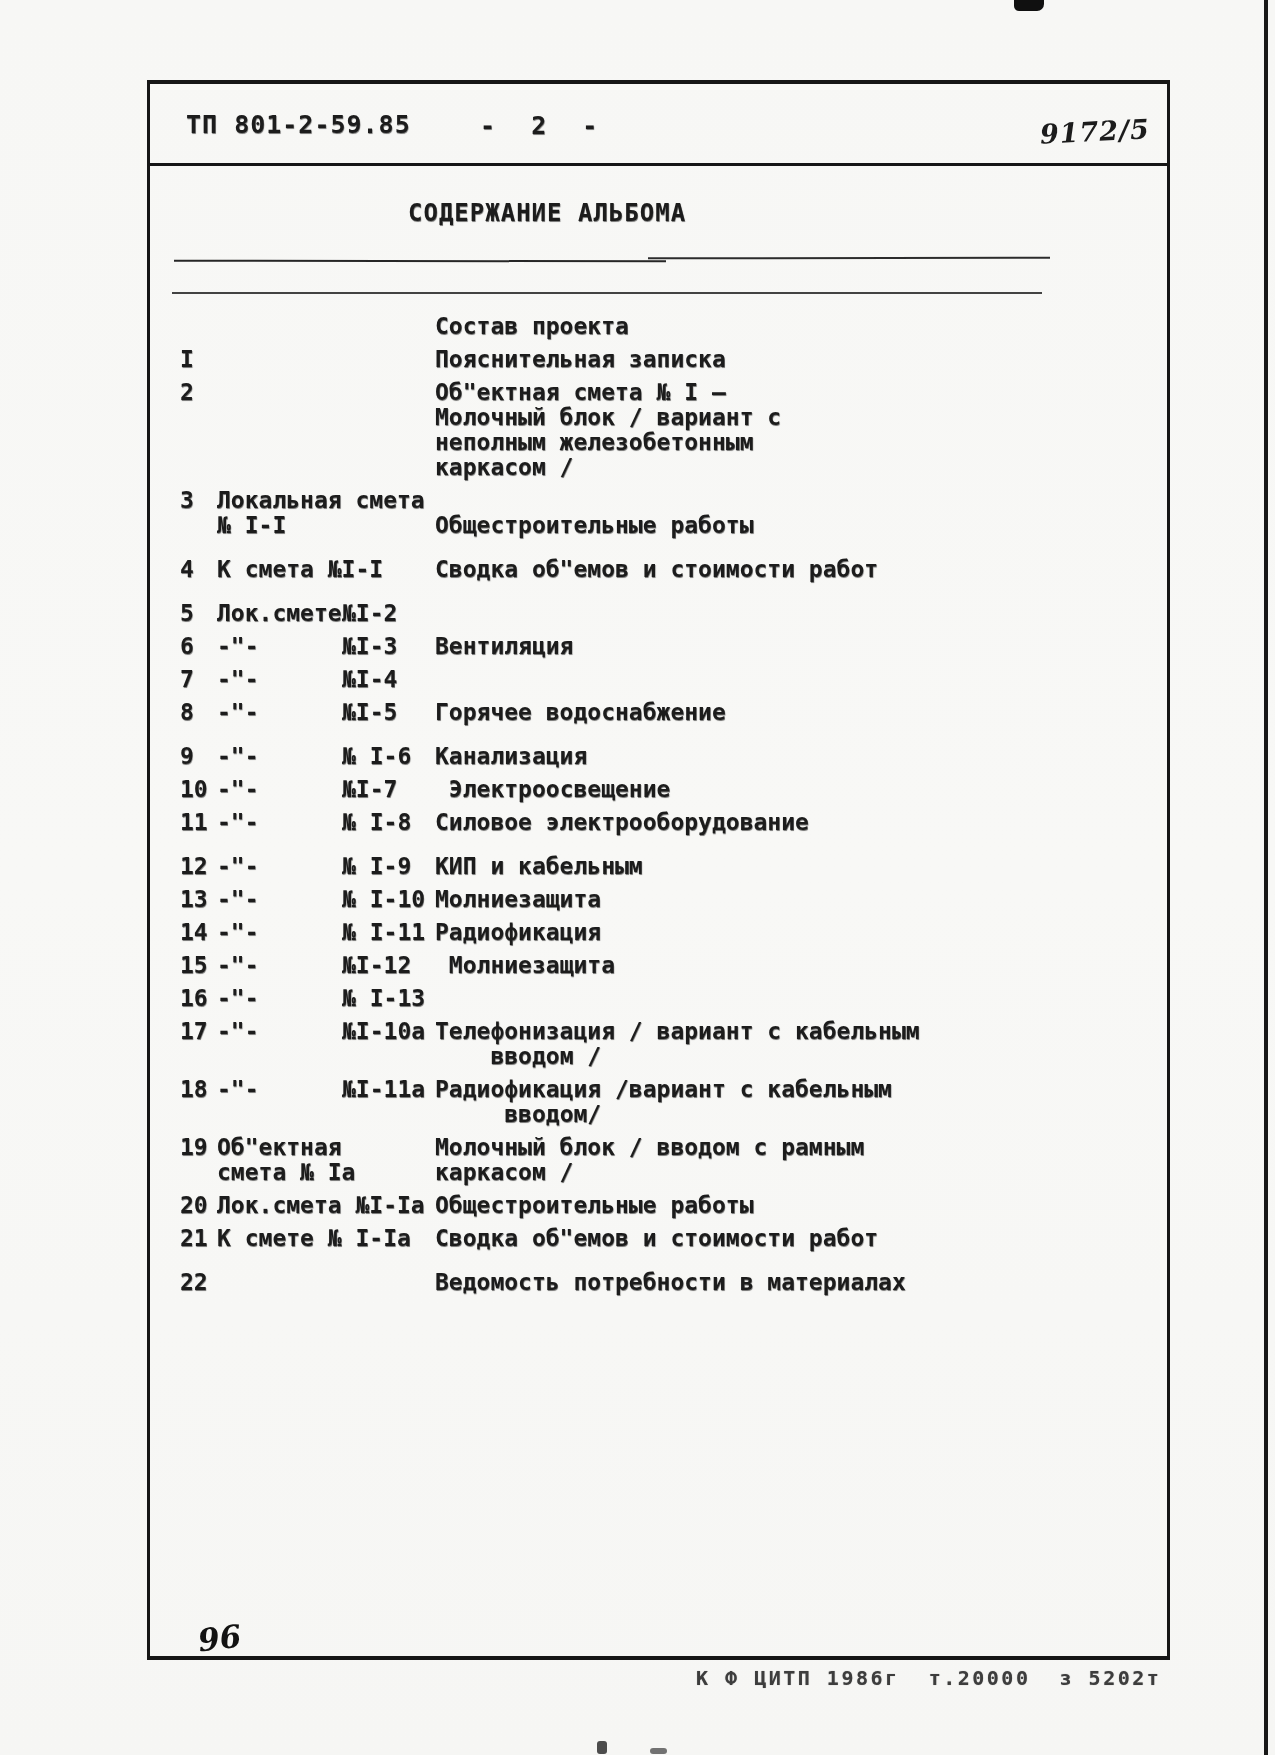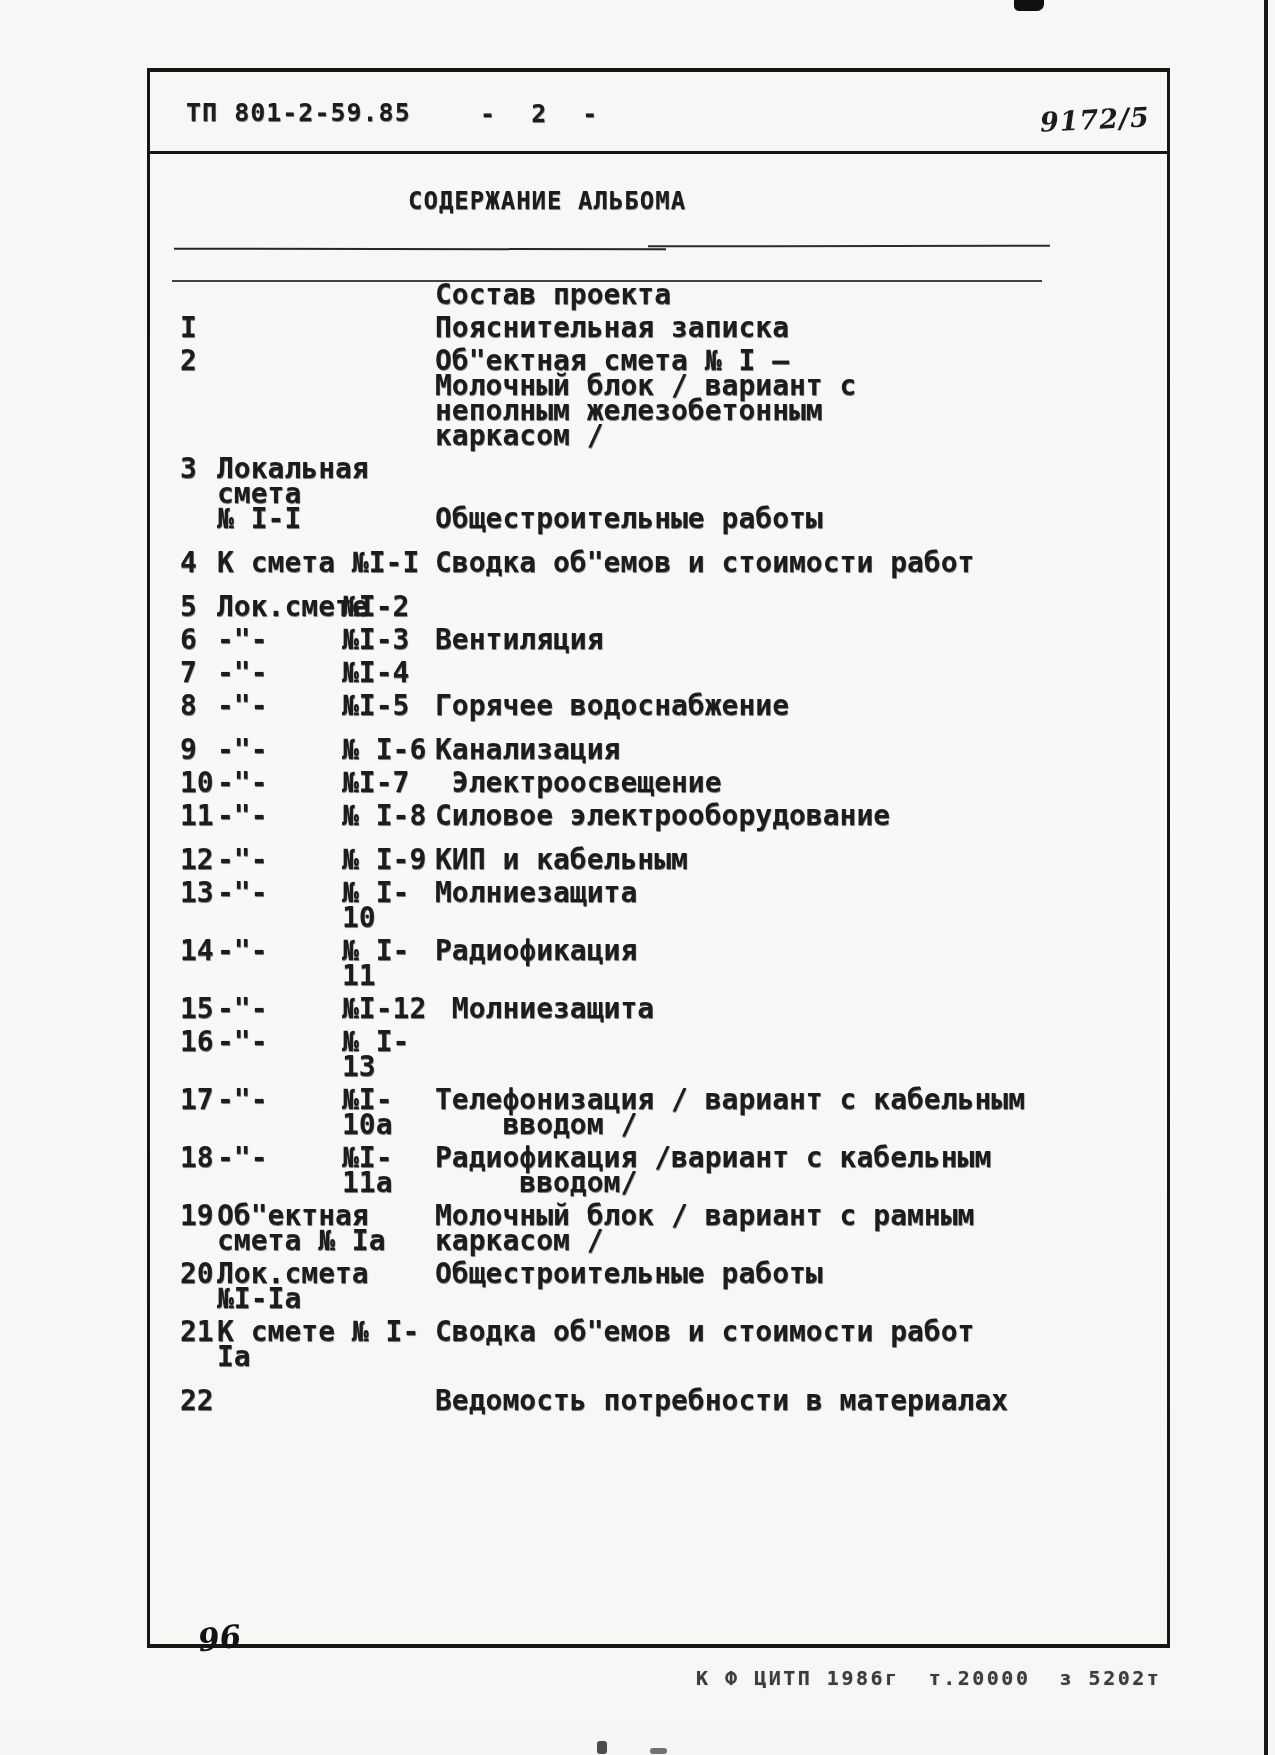--- a/index.html
+++ b/index.html
@@ -16,21 +16,21 @@
     overflow:hidden;
   }
   
   .edge-line{position:absolute;left:1264px;top:0;width:4px;height:1755px;background:#181818;}
   .smudge-top{position:absolute;left:1014px;top:0;width:30px;height:11px;background:#101010;border-radius:0 0 7px 5px;}
   .smudge-b1{position:absolute;left:597px;top:1741px;width:10px;height:13px;background:#2e2e2e;border-radius:3px;opacity:.85;}
   .smudge-b2{position:absolute;left:650px;top:1748px;width:17px;height:6px;background:#3a3a3a;border-radius:3px;opacity:.7;}
 
   
   .frame{
-    position:absolute;left:147px;top:68px;width:1023px;height:1580px;
+    position:absolute;left:147px;top:80px;width:1023px;height:1580px;
     box-sizing:border-box;
     border:3px solid #161616;border-top-width:4px;border-bottom-width:4px;
     text-shadow:0.5px 0.5px 0.7px rgba(15,15,15,0.55);
   }
   .band{position:relative;height:79px;border-bottom:3px solid #161616;}
   .doc-code{position:absolute;left:36px;top:26px;font-size:25px;font-weight:bold;letter-spacing:1px;white-space:pre;}
   .page-label{position:absolute;left:330px;top:27px;font-size:25px;font-weight:bold;letter-spacing:2px;white-space:pre;}
   .hand-ref{
     position:absolute;left:890px;top:32px;
     font-family:"DejaVu Serif", serif;font-style:italic;font-weight:bold;font-size:27px;
@@ -44,21 +44,21 @@
   .rule-a .seg1{position:absolute;left:-6px;top:3px;width:492px;border-top:2px solid #262626;transform:rotate(0.08deg);}
   .rule-a .seg2{position:absolute;left:468px;top:0;width:402px;border-top:2px solid #2c2c2c;transform:rotate(-0.1deg);}
 
   .cols-header{margin-top:12px;font-size:24px;font-weight:bold;line-height:28px;white-space:pre;}
   .cols-header span{display:inline-block;}
   .ch2{margin-left:21px;}
   .ch3{margin-left:83px;letter-spacing:1px;}
 
   .rule-b{margin-top:31px;margin-left:-8px;width:870px;border-top:2px solid #2f2f2f;opacity:.9;}
 
-  .rows{font-size:28px;font-weight:bold;}
+  .rows{margin-top:20px;font-size:23px;font-weight:bold;}
   .row{display:grid;grid-template-columns:37px 125px 93px auto;line-height:25px;margin-top:8px;}
   .row.gap{margin-top:19px;}
   .row:first-child{margin-top:0;}
   .row span{white-space:pre-wrap;}
   .smeta.span2{grid-column:2/4;}
   .name.bottom{align-self:end;}
 
   .hand-note{
     position:absolute;left:198px;top:1620px;
     font-family:"DejaVu Serif", serif;font-style:italic;font-weight:bold;font-size:31px;
@@ -214,21 +214,21 @@
             <span class="num">18</span>
             <span class="smeta">-"-</span>
             <span class="snum">№I-11а</span>
             <span class="name">Радиофикация /вариант с кабельным
      вводом/</span>
           </div>
           <div class="row">
             <span class="num">19</span>
             <span class="smeta span2">Об"ектная
 смета № Iа</span>
-            <span class="name">Молочный блок / вариант с рамным
+            <span class="name">Молочный блок / вводом с рамным
 каркасом /</span>
           </div>
           <div class="row">
             <span class="num">20</span>
             <span class="smeta span2">Лок.смета №I-Iа</span>
             <span class="name">Общестроительные работы</span>
           </div>
           <div class="row">
             <span class="num">21</span>
             <span class="smeta span2">К смете № I-Iа</span>

